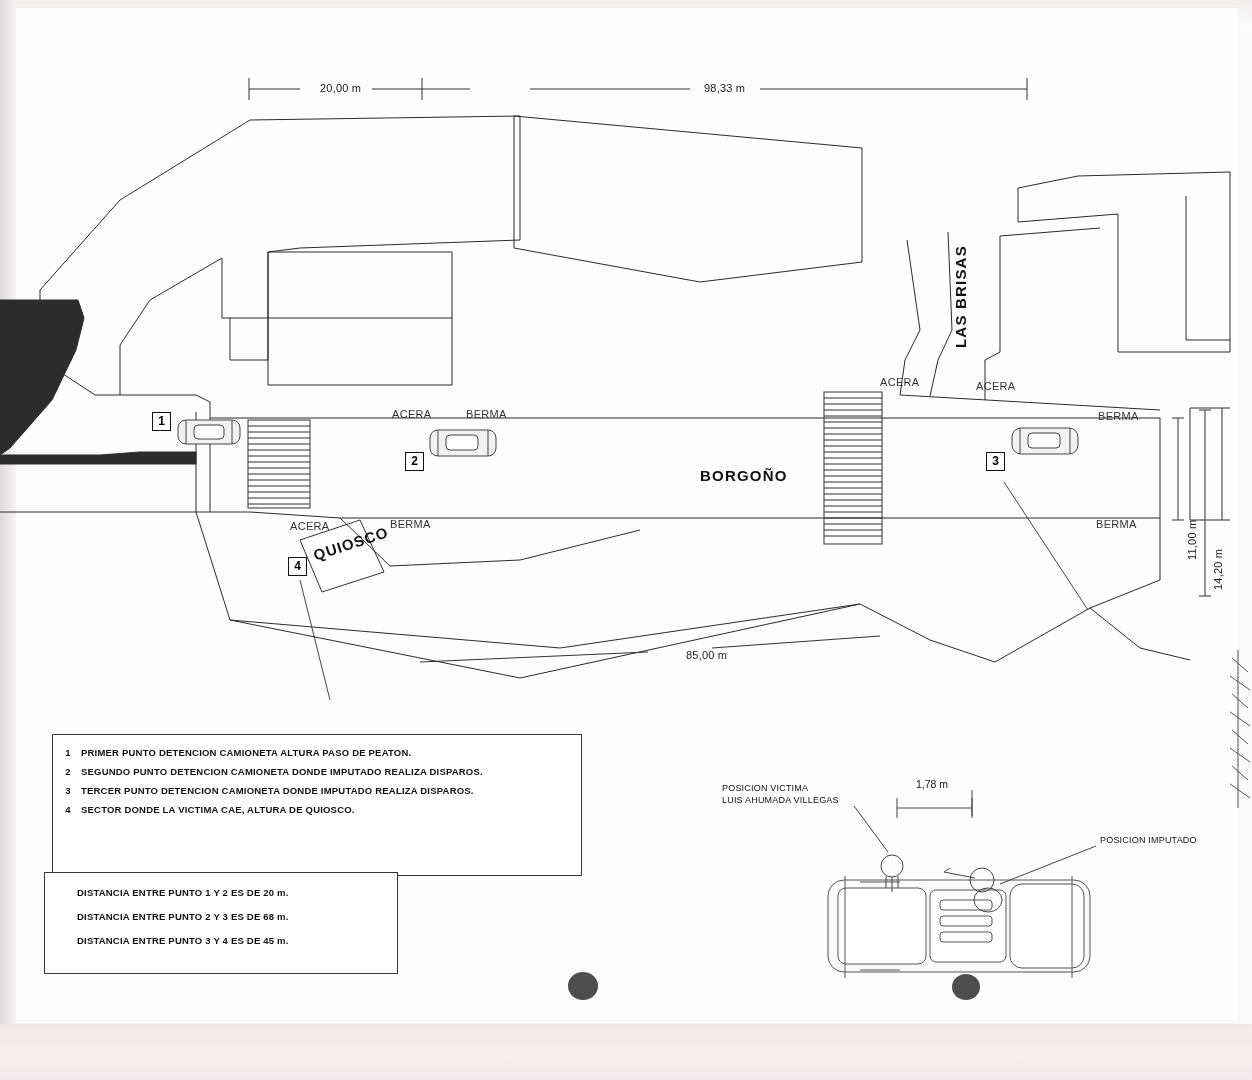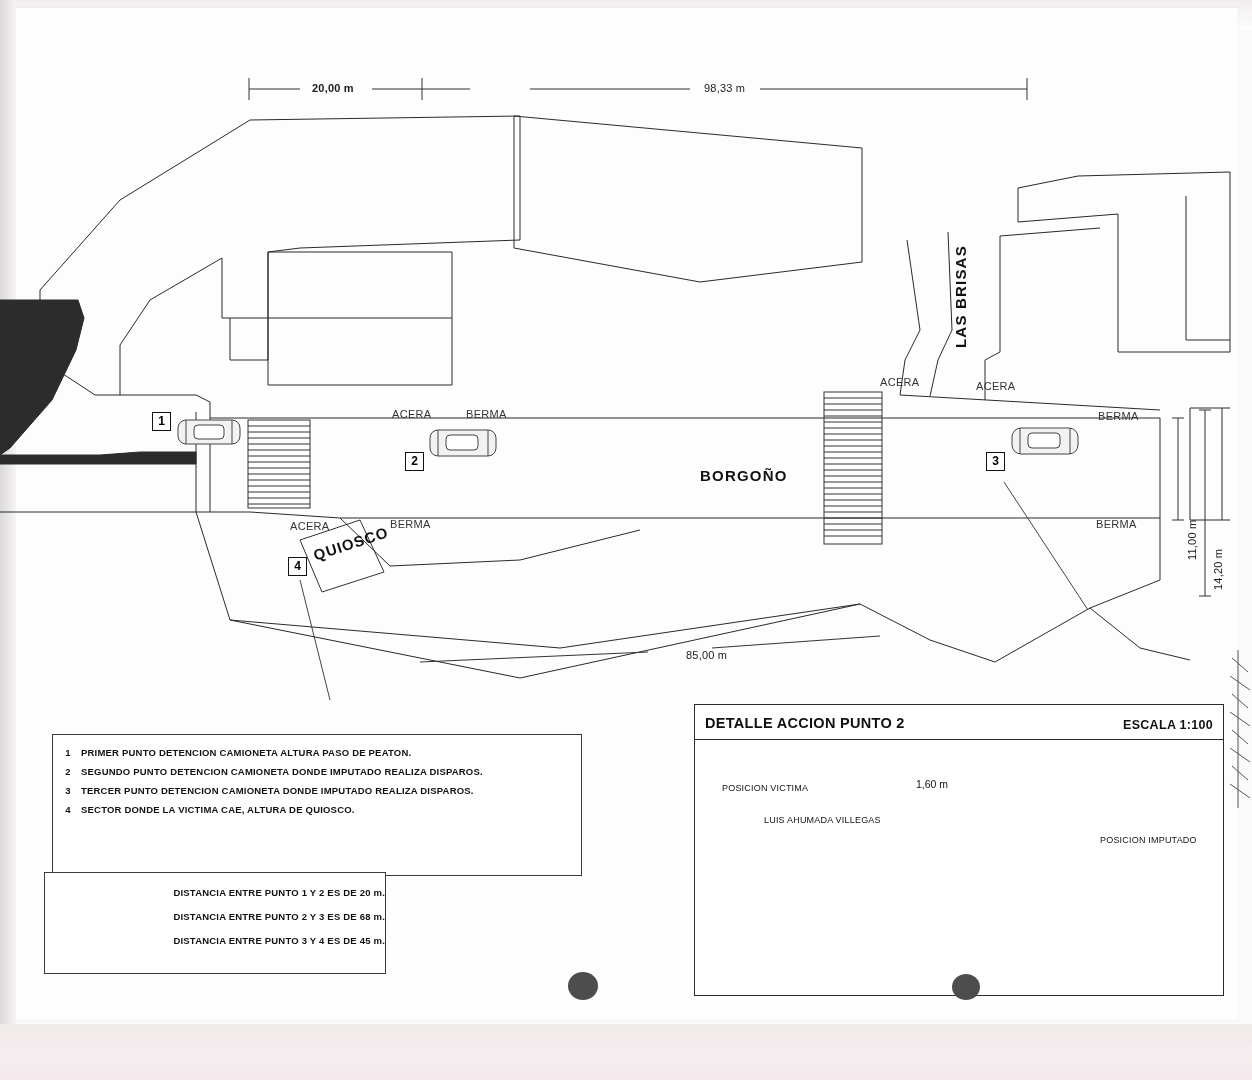--- a/index.html
+++ b/index.html
@@ -268,21 +268,21 @@
 
       <g stroke="#444">
         <line x1="897" y1="798" x2="897" y2="818"></line>
         <line x1="972" y1="798" x2="972" y2="818"></line>
         <line x1="897" y1="808" x2="972" y2="808"></line>
         <line x1="972" y1="790" x2="972" y2="816"></line>
       </g>
     </g>
   </svg>
 
-  <div class="lbl dim" style="left:312px;top:82px;font-weight:bold;">20,00 m</div>
+  <div class="lbl dim" style="left:320px;top:82px;">20,00 m</div>
   <div class="lbl dim" style="left:704px;top:82px;">98,33 m</div>
   <div class="lbl dim" style="left:658px;top:649px;margin-left:28px;">85,00 m</div>
 
   <div class="lbl dim vert" style="left:1186px;top:560px;transform:rotate(-90deg);">11,00 m</div>
   <div class="lbl dim vert" style="left:1212px;top:590px;transform:rotate(-90deg);">14,20 m</div>
 
   <div class="lbl street" style="left:700px;top:467px;">BORGOÑO</div>
   <div class="lbl street vert" style="left:952px;top:348px;transform:rotate(-90deg);">LAS BRISAS</div>
 
   <div class="lbl tiny" style="left:392px;top:408px;">ACERA</div>
@@ -313,32 +313,27 @@
     <div class="legend-row">
       <span class="num">3</span>
       <span class="txt">TERCER PUNTO DETENCION CAMIONETA DONDE IMPUTADO REALIZA DISPAROS.</span>
     </div>
     <div class="legend-row">
       <span class="num">4</span>
       <span class="txt">SECTOR DONDE LA VICTIMA CAE, ALTURA DE QUIOSCO.</span>
     </div>
   </div>
 
-  <div class="distbox" style="left:44px;top:872px;width:320px;height:86px;padding:14px 0 0 20px;text-align:right;">
+  <div class="distbox" style="left:44px;top:872px;width:320px;height:86px;padding:14px 0 0 32px;">
     <div class="d">DISTANCIA ENTRE PUNTO 1 Y 2 ES DE 20 m.</div>
     <div class="d">DISTANCIA ENTRE PUNTO 2 Y 3 ES DE 68 m.</div>
     <div class="d">DISTANCIA ENTRE PUNTO 3 Y 4 ES DE 45 m.</div>
   </div>
 
-  <div class="detail" style="left:694px;top:704px;width:528px;height:290px;">
-    <div class="detail-title">DETALLE ACCION PUNTO 2</div>
-    <div class="detail-scale">ESCALA 1:100</div>
-    <div class="detail-hr"></div>
-  </div>
 
   <div class="det-lbl" style="left:722px;top:783px;">POSICION VICTIMA</div>
-  <div class="det-lbl" style="left:764px;top:795px;margin-top:20px;">LUIS AHUMADA VILLEGAS</div>
+  <div class="det-lbl" style="left:722px;top:795px;">LUIS AHUMADA VILLEGAS</div>
   <div class="det-lbl" style="left:1100px;top:835px;">POSICION IMPUTADO</div>
-  <div class="det-dim" style="left:916px;top:778px;">1,60 m</div>
+  <div class="det-dim" style="left:916px;top:778px;">1,78 m</div>
 
   <div class="blob" style="left:568px;top:972px;width:30px;height:28px;"></div>
   <div class="blob" style="left:952px;top:974px;width:28px;height:26px;"></div>
 </div>
 
 </body></html>

